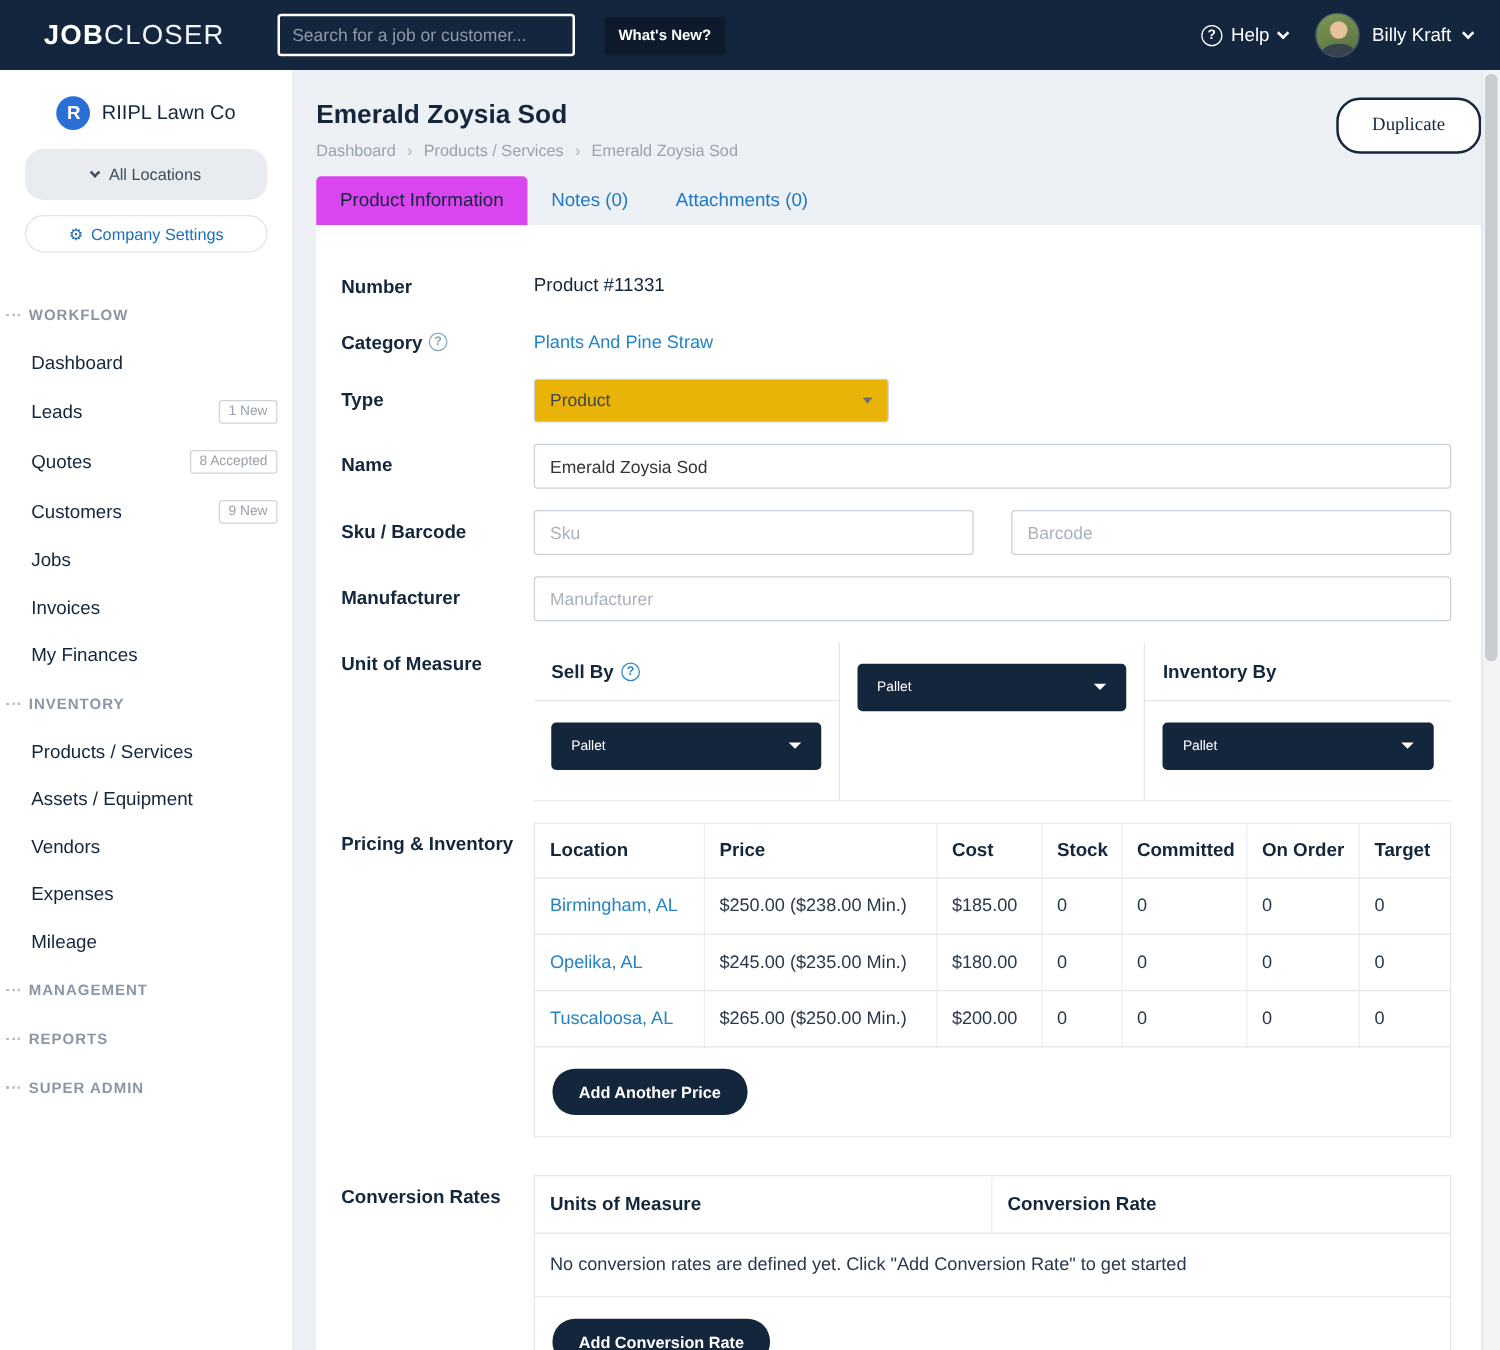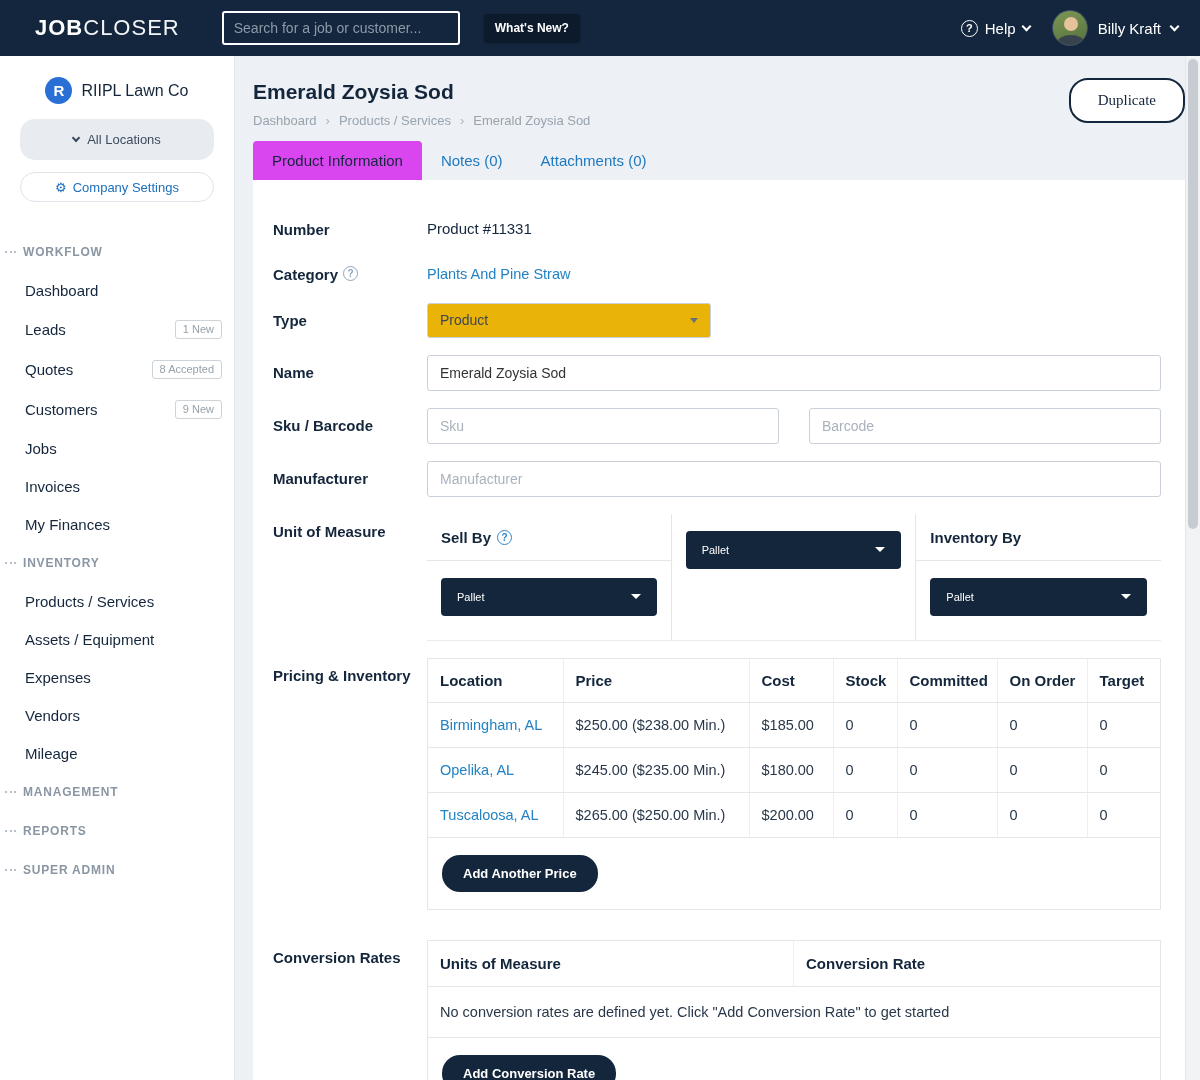--- a/index.html
+++ b/index.html
@@ -176,24 +176,24 @@
         <span class="dash"></span>
         <span>INVENTORY</span>
       </div>
       <div class="nav-item">
         <span>Products / Services</span>
       </div>
       <div class="nav-item">
         <span>Assets / Equipment</span>
       </div>
       <div class="nav-item">
+        <span>Vendors</span>
+      </div>
+      <div class="nav-item">
         <span>Expenses</span>
-      </div>
-      <div class="nav-item">
-        <span>Vendors</span>
       </div>
       <div class="nav-item">
         <span>Mileage</span>
       </div>
 
       <div class="nav-section">
         <span class="dash"></span>
         <span>MANAGEMENT</span>
       </div>
       <div class="nav-section">

